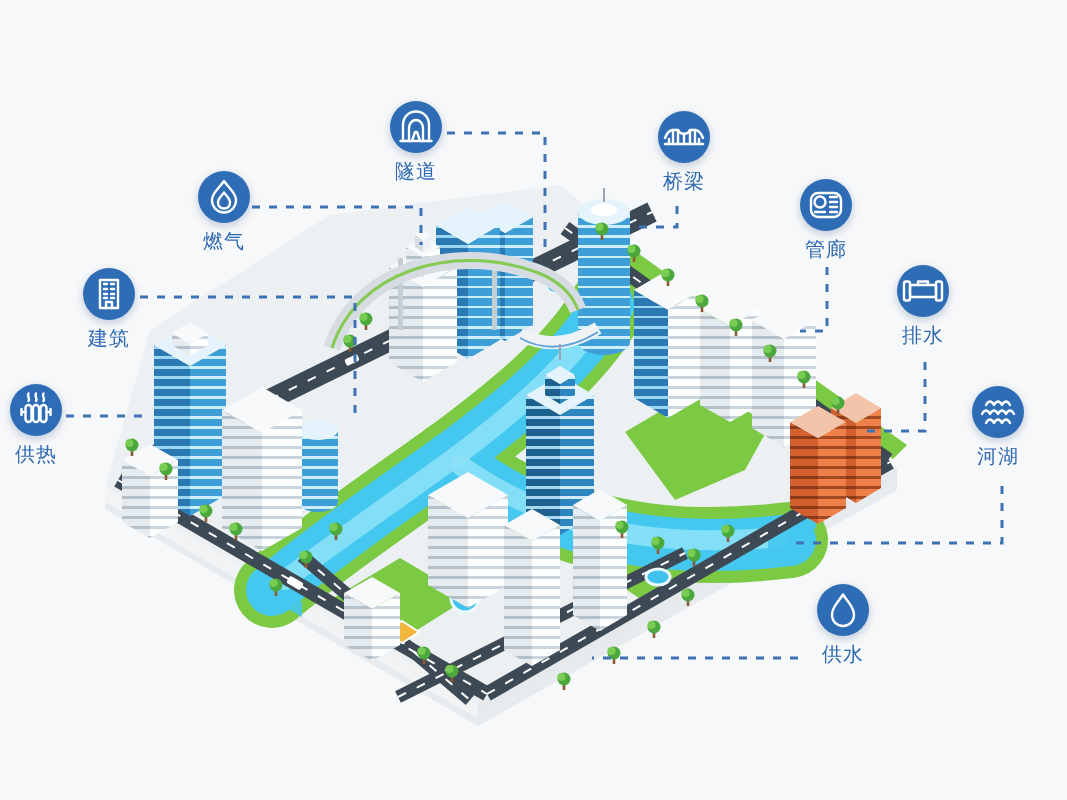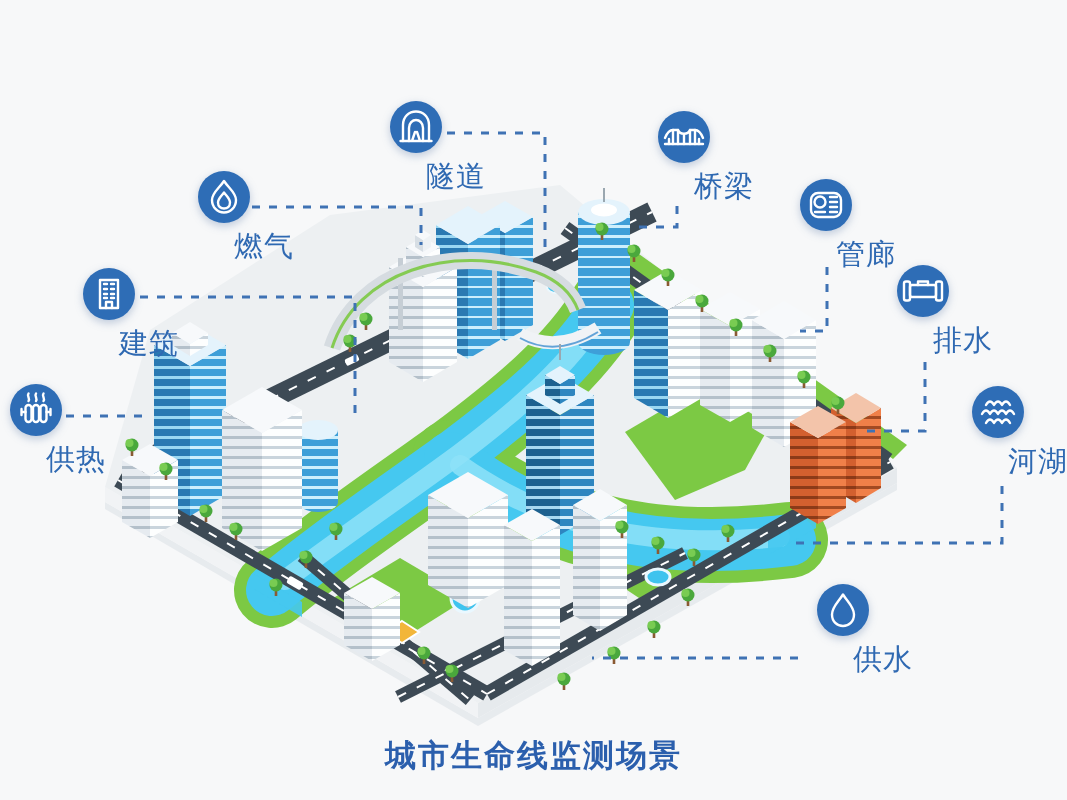--- a/index.html
+++ b/index.html
@@ -9,22 +9,22 @@
   }
   *{margin:0;padding:0;box-sizing:border-box}
   body{background:#fff;font-family:"Liberation Sans","DejaVu Sans",sans-serif}
   .stage{position:relative;width:1067px;height:800px;background:var(--background);overflow:hidden}
   .layer{position:absolute;left:0;top:0;width:1067px;height:800px}
   .node{position:absolute;width:0;height:0}
   .badge{position:absolute;left:-27px;top:-27px;width:54px;height:54px;
          filter:drop-shadow(0 3px 4px rgba(40,80,140,.28))}
   .glyph{stroke:#fff;stroke-width:2.4;fill:none;stroke-linecap:round;stroke-linejoin:round}
   .badge-bg{fill:var(--accent)}
-  .nlabel{position:absolute;top:33px;left:-70px;width:140px;text-align:right;
-          font-size:29px;letter-spacing:1px;color:var(--label-text);line-height:1.15}
+  .nlabel{position:absolute;top:33px;left:-70px;width:140px;text-align:center;
+          font-size:20px;letter-spacing:1px;color:var(--label-text);line-height:1.15}
   .title{position:absolute;left:50%;top:735px;transform:translateX(-50%);
          font-size:31px;font-weight:bold;letter-spacing:2px;color:var(--title-text);white-space:nowrap}
   .dash{stroke:var(--dash-line);stroke-width:3;fill:none;stroke-dasharray:8 9}
   .road{stroke:var(--road);fill:none}
   .roadmark{stroke:#fff;stroke-width:2;fill:none;stroke-dasharray:9 12}
   .rvbank{stroke:var(--grass);fill:none;stroke-linecap:round}
   .rv{stroke:var(--water);fill:none;stroke-linecap:round}
   .rvhl{stroke:#8ee2f8;fill:none;stroke-linecap:round;opacity:.85}
   .grassp{fill:var(--grass)}
 </style>
@@ -390,14 +390,13 @@
   <div class="node" style="left:843px;top:610px">
     <svg class="badge" viewBox="-27 -27 54 54">
       <circle r="26" class="badge-bg"></circle>
       <g class="glyph">
         <path d="M0,-15.5 C5,-7.5 11,-3 11,4.5 C11,11.5 6,16 0,16 C-6,16 -11,11.5 -11,4.5 C-11,-3 -5,-7.5 0,-15.5 Z"></path>
       </g>
     </svg>
     <div class="nlabel">供水</div>
   </div>
 
-  <div class="title">城市生命线监测场景</div>
 </div>
 
 </body></html>

